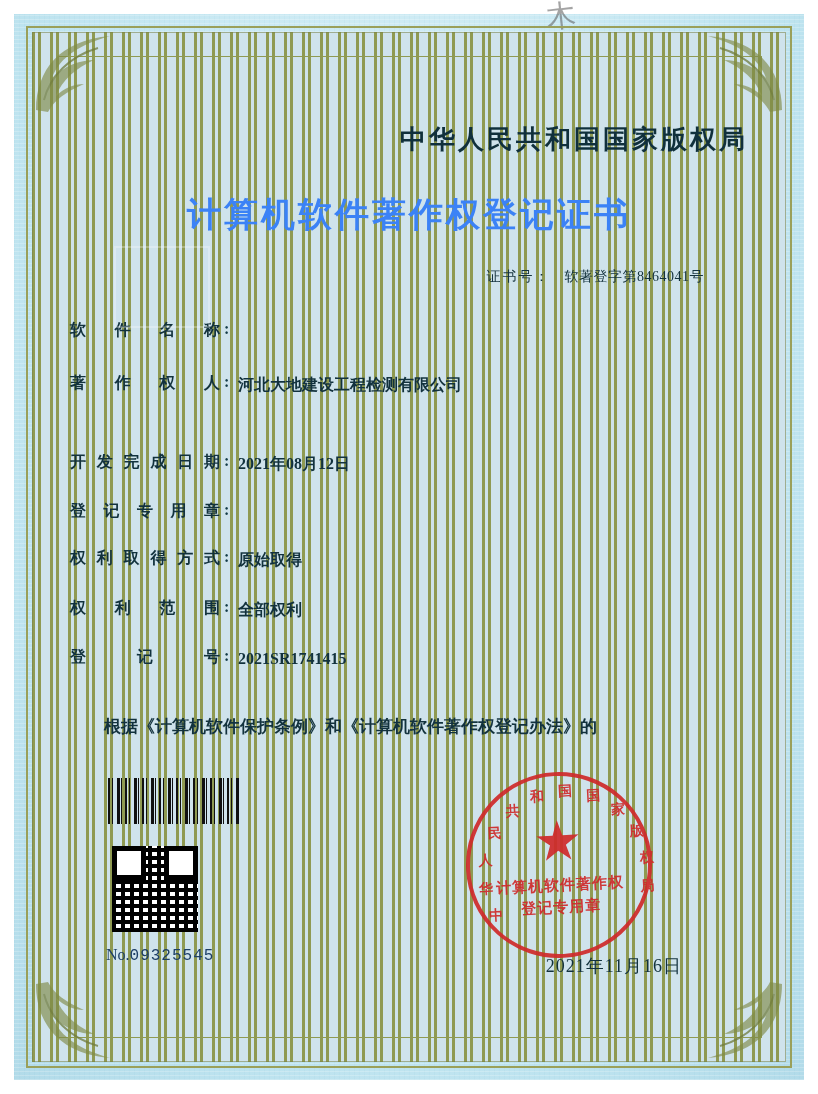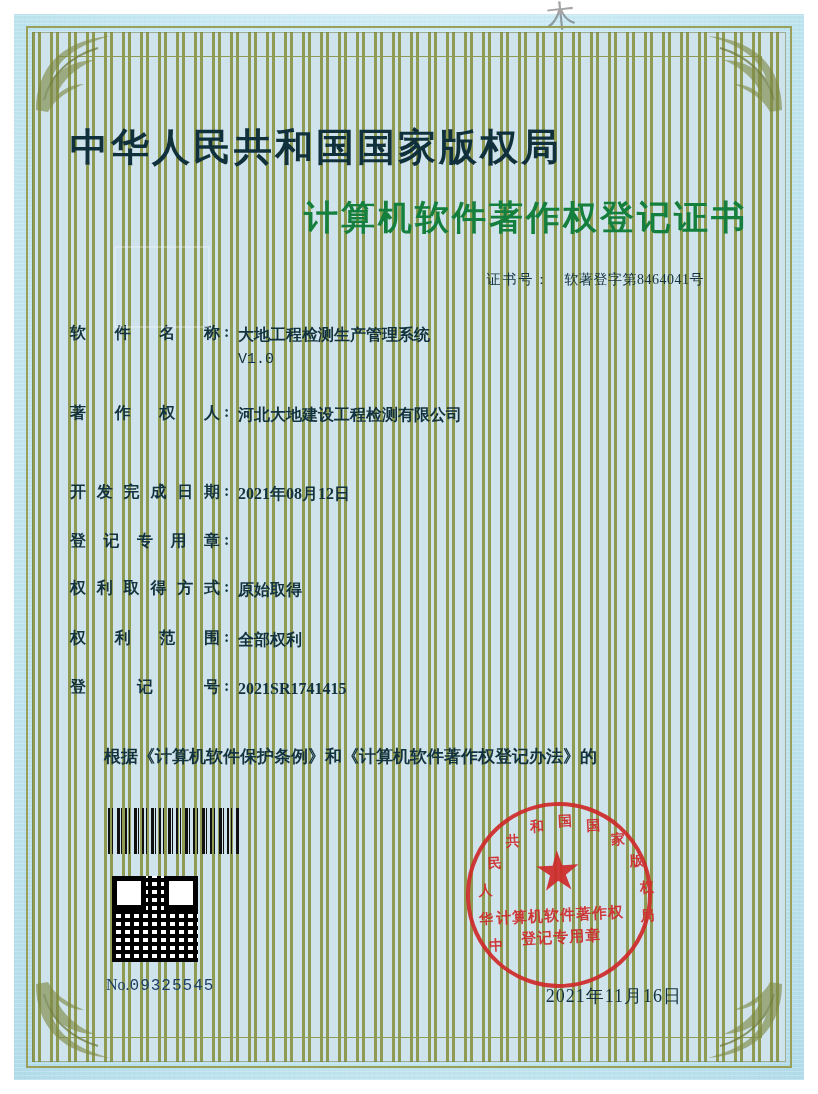--- a/index.html
+++ b/index.html
@@ -122,34 +122,34 @@
   .content {
     position: absolute;
     left: 70px;
     top: 96px;
     width: 678px;
     height: 930px;
     color: #123a46;
   }
 
   .title1 {
-    text-align: left;
-    font-size: 38px;
+    text-align: right;
+    font-size: 26px;
     font-weight: bold;
     letter-spacing: 3px;
     color: #10303c;
     margin-top: 26px;
   }
   .title2 {
-    text-align: right;
+    text-align: center;
     font-size: 34px;
     font-weight: bold;
     letter-spacing: 3px;
-    color: #15803d;
-    margin-top: 22px;
+    color: #3b82f6;
+    margin-top: 35px;
   }
 
   .cert-no {
     margin-top: 30px;
     text-align: right;
     padding-right: 44px;
     font-size: 14px;
     color: #14323d;
     letter-spacing: .5px;
   }
@@ -368,24 +368,20 @@
     <div class="title2">计算机软件著作权登记证书</div>
 
     <div class="cert-no">
       <span class="label">证书号：</span><span class="val">软著登字第8464041号</span>
     </div>
 
     <div class="block-a">
       <div class="field">
         <span class="lab">软件名称</span>
         <span class="colon">:</span>
-        <span class="val">
-          <span>大地工程检测生产管理系统</span><br>
-          <span class="mono">V1.0</span>
-        </span>
       </div>
 
       <div class="field" style="margin-top:32px;">
         <span class="lab">著作权人</span>
         <span class="colon">:</span>
         <span class="val">河北大地建设工程检测有限公司</span>
       </div>
     </div>
 
     <div class="block-b">

